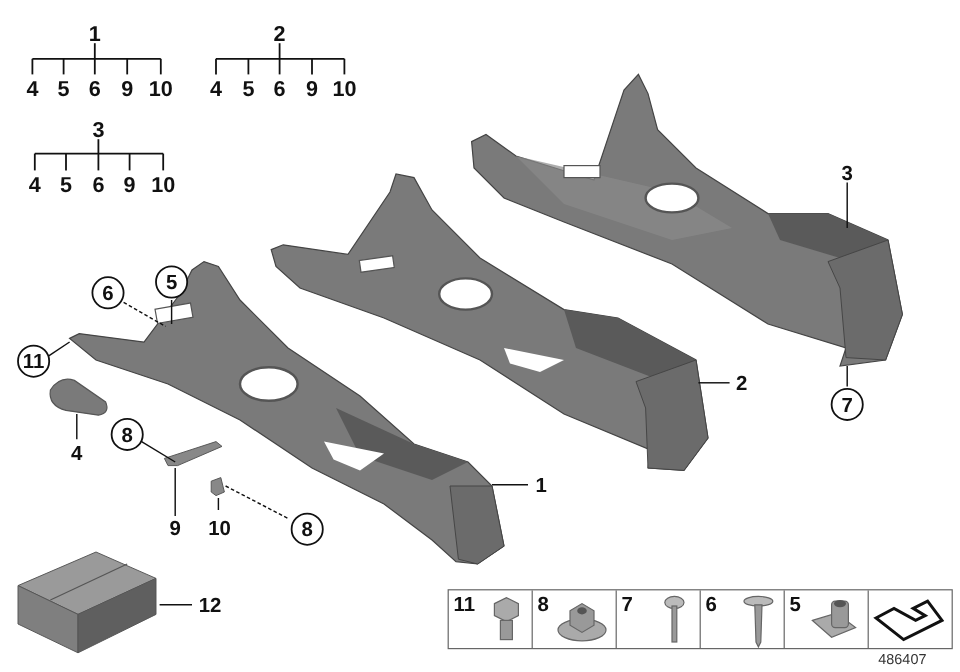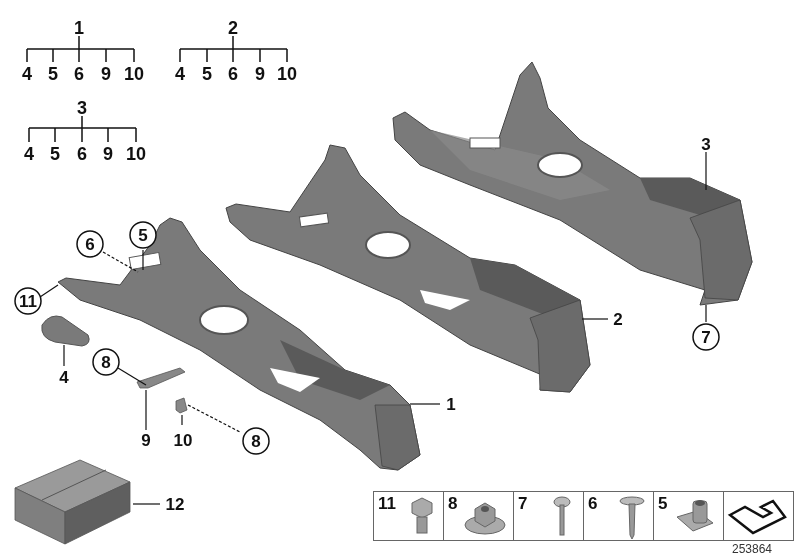--- a/index.html
+++ b/index.html
@@ -189,13 +189,13 @@
       <ellipse cx="27" cy="8" rx="5" ry="3" fill="#555"></ellipse>
     </svg>
   </div>
   <div class="cell">
     <svg width="60" height="40" viewBox="0 0 60 40">
       <path d="M3,20 L18,12 L36,22 L44,18 L34,12 L46,6 L58,22 L26,38 Z" fill="#fff" stroke="#111" stroke-width="2.5" stroke-linejoin="miter"></path>
     </svg>
   </div>
 </div>
 
-<div class="ref">253864</div>
+<div class="ref">486407</div>
 
 </body></html>

